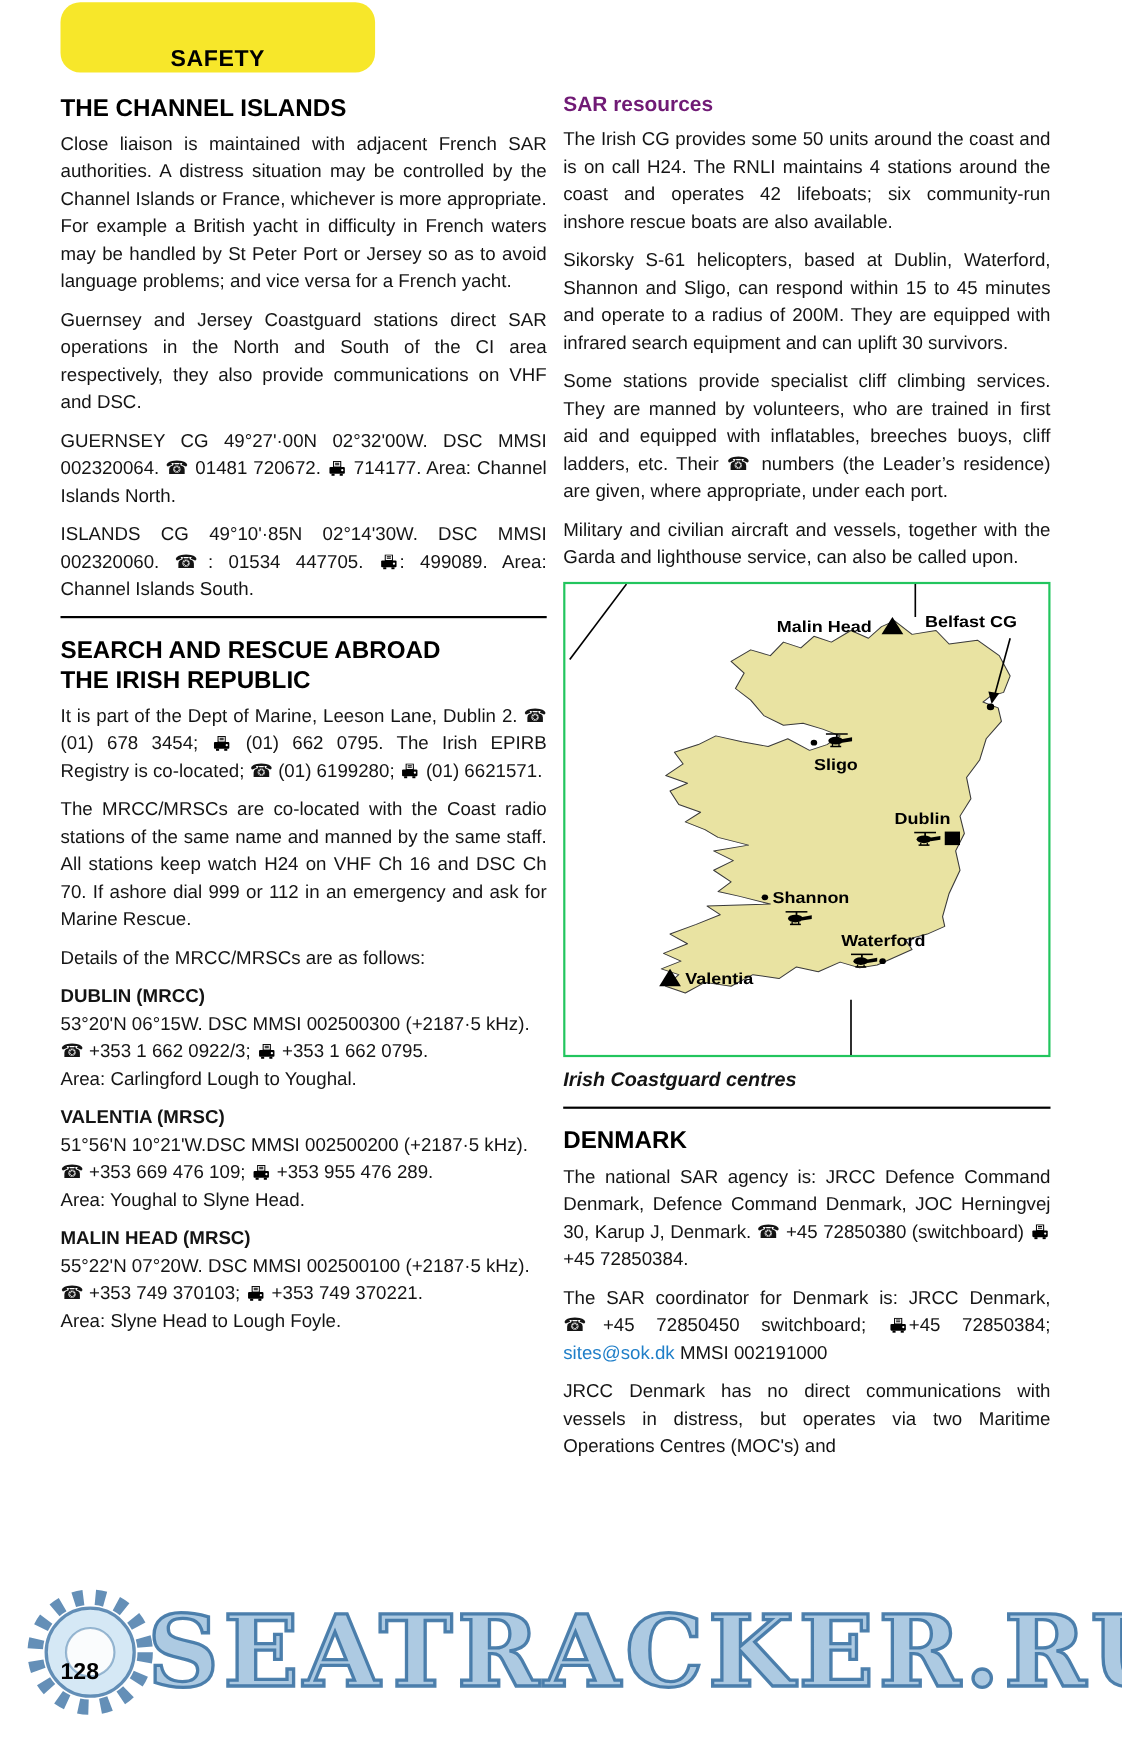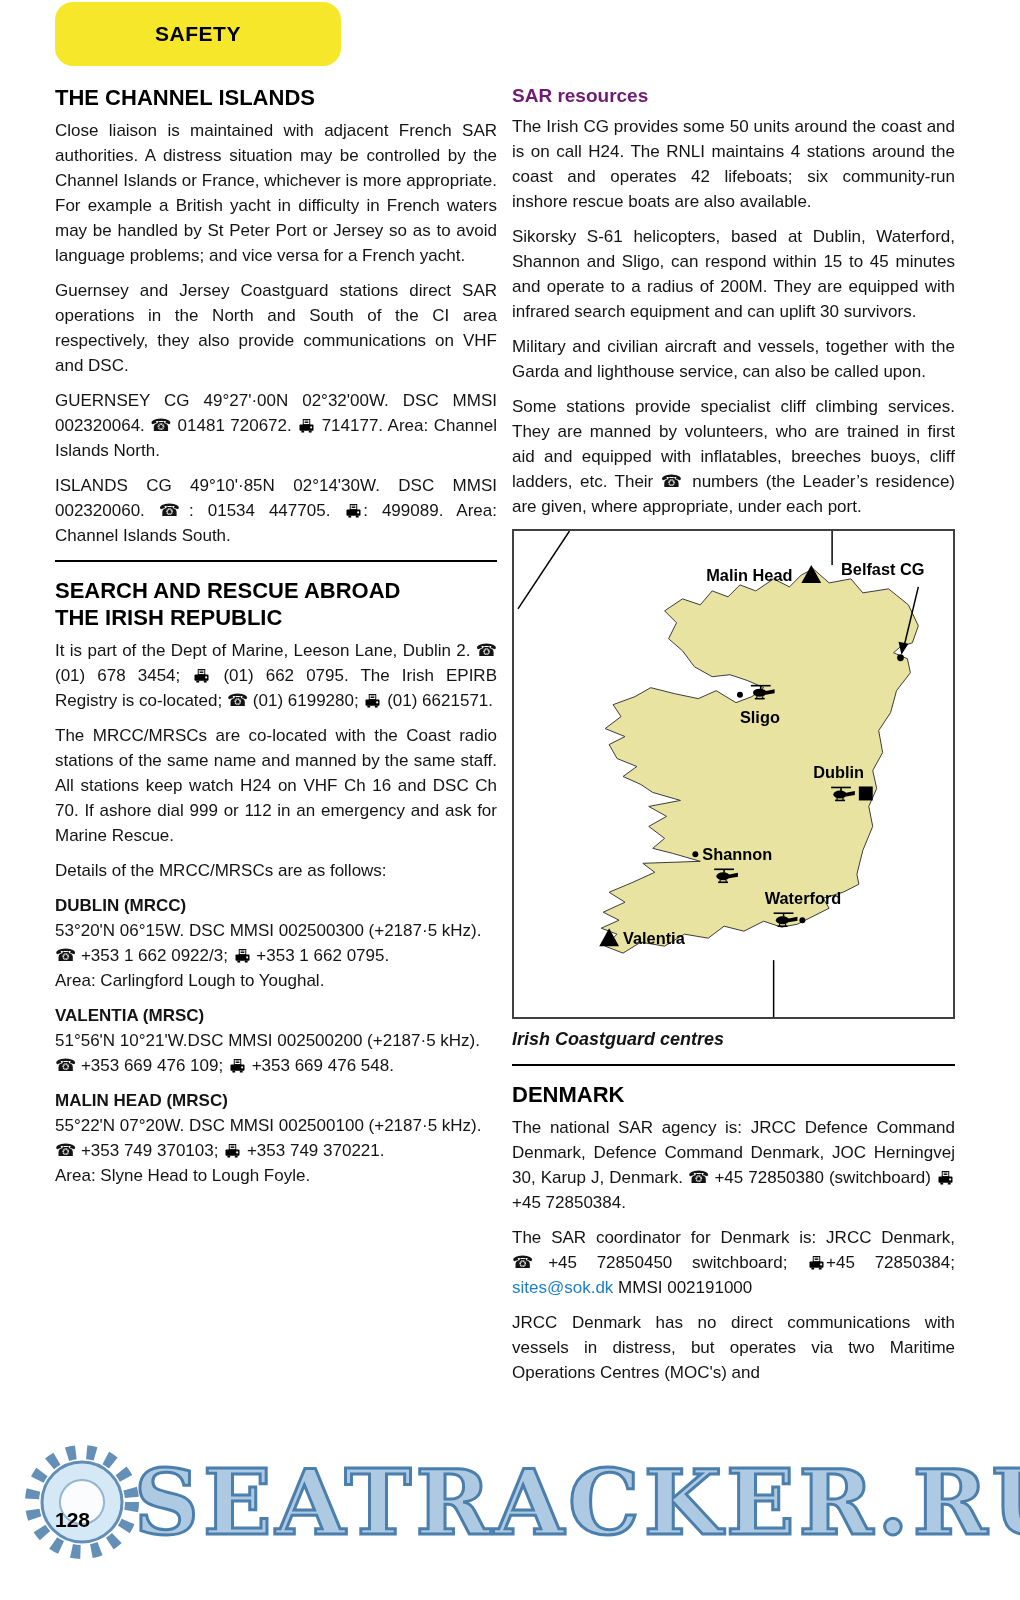--- a/index.html
+++ b/index.html
@@ -8,21 +8,21 @@
     width:1020px; height:1600px; position:relative; overflow:hidden;
     font-family:"Liberation Sans","DejaVu Sans",sans-serif;
     color:#141414;
   }
   .page { position:absolute; inset:0; overflow:hidden; }
 
   
   .safety-tab {
     position:absolute; left:55px; top:2px; width:286px; height:64px;
     background:#f7e72a; border-radius:18px;
-    display:flex; align-items:center; justify-content:center;
+    display:flex; align-items:flex-end; justify-content:center;
     font-weight:bold; font-size:21px; color:#000; letter-spacing:.5px;
   }
 
   
   .col { position:absolute; top:84px; font-size:17px; line-height:25px; }
   .col-left  { left:55px;  width:442px; }
   .col-right { left:512px; width:443px; }
 
   p, .line { text-align:justify; }
   p { margin:0 0 10px 0; }
@@ -33,21 +33,21 @@
   h1.tight { margin-bottom:0; }
   h2.sub { font-size:19px; line-height:24px; margin:0 0 6px 0; color:#701a75; }
 
   .rule { border:none; border-top:2px solid #000; margin:12px 0 15px 0; }
 
   .station { margin-bottom:10px; }
   .station-name { font-weight:bold; }
 
   
   .map-figure { margin-top:4px; }
-  .map-box { width:443px; height:490px; border:2px solid #404040; background:#fff; }
+  .map-box { width:443px; height:432px; border:2px solid #22c55e; background:#fff; }
   .map-box svg { display:block; width:100%; height:100%; }
   .map-label { font:bold 16.5px "Liberation Sans","DejaVu Sans",sans-serif; fill:#000; }
   .map-caption { font-weight:bold; font-style:italic; font-size:18px; margin:8px 0 0 0; }
 
   .fax-svg { display:inline-block; vertical-align:-2px; margin:0 2px; }
 
   
   .page-number { position:absolute; left:55px; top:1508px; font-weight:bold; font-size:21px; z-index:7; color:#000; }
   .watermark { position:absolute; left:16px; top:1422px; width:1000px; height:160px; z-index:6; pointer-events:none; display:flex; align-items:center; }
   .watermark-sun { flex:0 0 auto; opacity:.9; }
@@ -137,21 +137,22 @@
       <div class="station-name">VALENTIA (MRSC)</div>
       <div class="line"><span>51°56'N 10°21'W.DSC MMSI 002500200 (+2187·5 kHz).</span></div>
       <div class="line"><span>☎ +353 669 476 109; </span><svg class="fax-svg" viewBox="0 0 16 15" width="15" height="14">
             <rect x="4.5" y="0.5" width="7" height="5.5" fill="#fff" stroke="#000"></rect>
             <line x1="6" y1="2.2" x2="10" y2="2.2" stroke="#000"></line>
             <line x1="6" y1="3.8" x2="10" y2="3.8" stroke="#000"></line>
             <rect x="0.5" y="6" width="15" height="6.5" rx="1" fill="#000"></rect>
             <rect x="2.5" y="12.5" width="3" height="2" fill="#000"></rect>
             <rect x="10.5" y="12.5" width="3" height="2" fill="#000"></rect>
             <circle cx="13" cy="9" r="1.1" fill="#fff"></circle>
-          </svg><span> +353 669 476 548.</span></div>
+          </svg><span> +353 955 476 289.</span></div>
+      <div class="line"><span>Area: Youghal to Slyne Head.</span></div>
     </div>
 
     <div class="station">
       <div class="station-name">MALIN HEAD (MRSC)</div>
       <div class="line"><span>55°22'N 07°20W. DSC MMSI 002500100 (+2187·5 kHz).</span></div>
       <div class="line"><span>☎ +353 749 370103; </span><svg class="fax-svg" viewBox="0 0 16 15" width="15" height="14">
             <rect x="4.5" y="0.5" width="7" height="5.5" fill="#fff" stroke="#000"></rect>
             <line x1="6" y1="2.2" x2="10" y2="2.2" stroke="#000"></line>
             <line x1="6" y1="3.8" x2="10" y2="3.8" stroke="#000"></line>
             <rect x="0.5" y="6" width="15" height="6.5" rx="1" fill="#000"></rect>
@@ -162,22 +163,22 @@
       <div class="line"><span>Area: Slyne Head to Lough Foyle.</span></div>
     </div>
 
   </div>
 
   <div class="col col-right">
 
     <h2 class="sub">SAR resources</h2>
     <p>The Irish CG provides some 50 units around the coast and is on call H24. The RNLI maintains 4 stations around the coast and operates 42 lifeboats; six community-run inshore rescue boats are also available.</p>
     <p>Sikorsky S-61 helicopters, based at Dublin, Waterford, Shannon and Sligo, can respond within 15 to 45 minutes and operate to a radius of 200M. They are equipped with infrared search equipment and can uplift 30 survivors.</p>
+    <p>Some stations provide specialist cliff climbing services. They are manned by volunteers, who are trained in first aid and equipped with inflatables, breeches buoys, cliff ladders, etc. Their ☎ numbers (the Leader’s residence) are given, where appropriate, under each port.</p>
     <p>Military and civilian aircraft and vessels, together with the Garda and lighthouse service, can also be called upon.</p>
-    <p>Some stations provide specialist cliff climbing services. They are manned by volunteers, who are trained in first aid and equipped with inflatables, breeches buoys, cliff ladders, etc. Their ☎ numbers (the Leader’s residence) are given, where appropriate, under each port.</p>
 
     <figure class="map-figure">
       <div class="map-box">
         <svg viewBox="0 0 443 487" preserveAspectRatio="none">
           <defs>
             <g id="heli-icon">
               <line x1="-10" y1="-7" x2="10" y2="-7" stroke="#000" stroke-width="1.6"></line>
               <line x1="0" y1="-7" x2="0" y2="-3.5" stroke="#000" stroke-width="1.6"></line>
               <ellipse cx="-1" cy="0" rx="6.8" ry="4" fill="#000"></ellipse>
               <path d="M4,-1.5 L14,-3.5 L14,0.5 L5,2 Z" fill="#000"></path>

